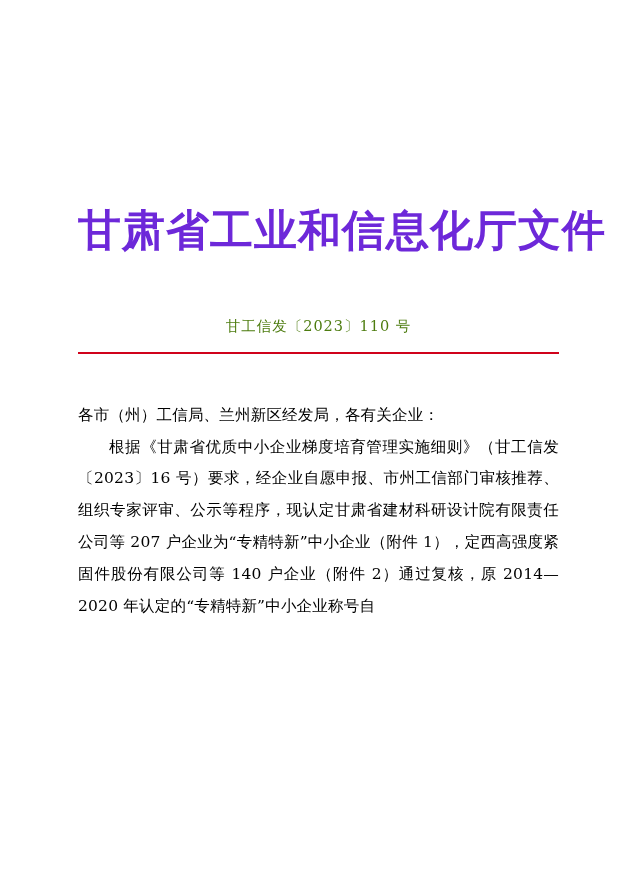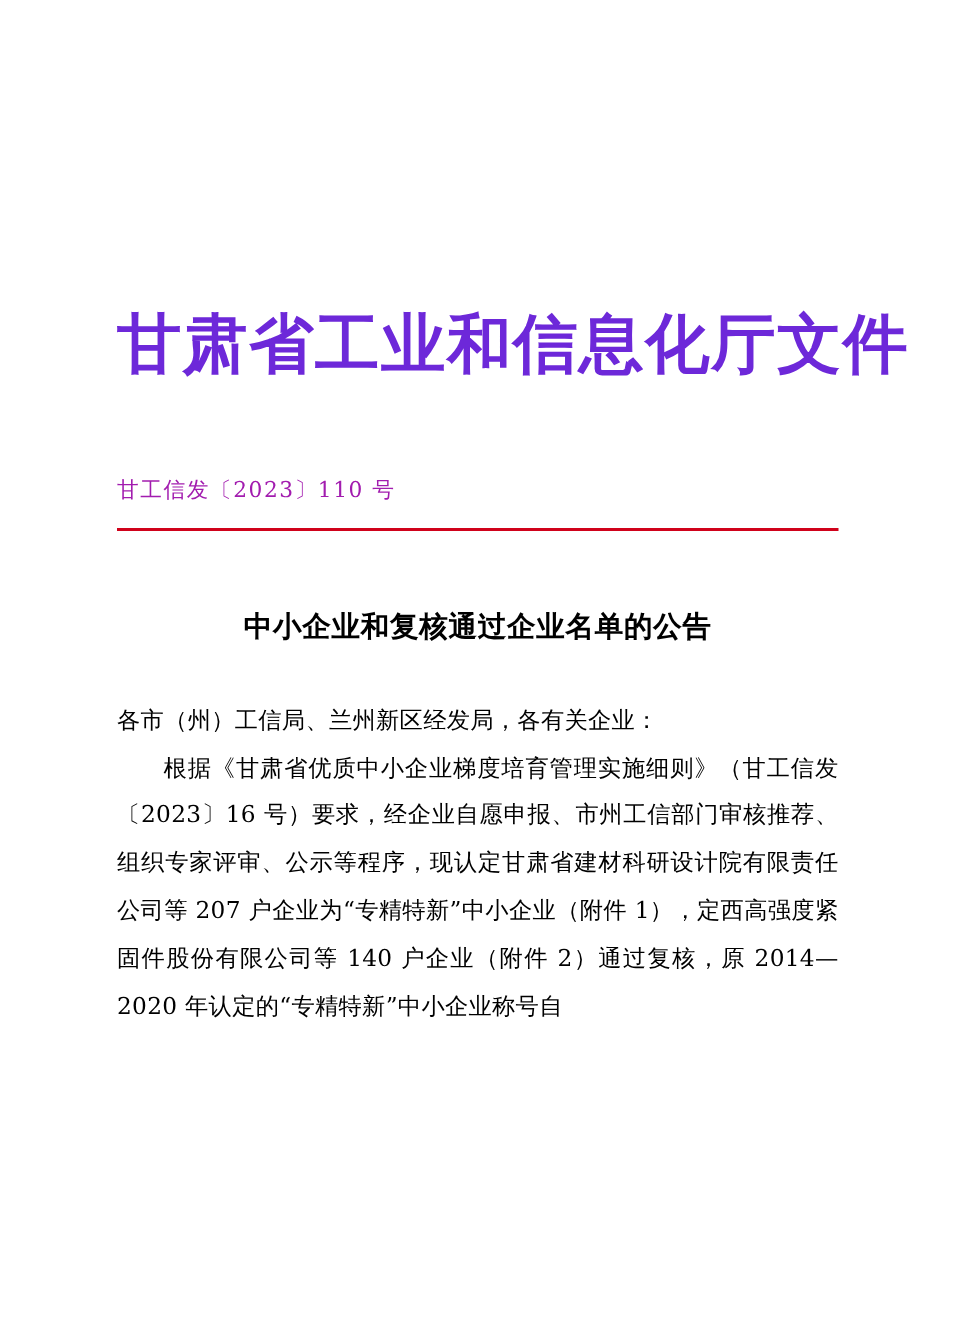--- a/index.html
+++ b/index.html
@@ -32,22 +32,23 @@
     font-weight: bold;
     font-size: 43px;
     letter-spacing: 1px;
     line-height: 1.2;
     white-space: nowrap;
   }
 
   
   .docnum {
     margin-top: 60px;
+    text-align: center;
     font-size: 14.5px;
-    color: #a21caf;
+    color: #4d7c0f;
     letter-spacing: 1px;
   }
 
   
   .redline {
     margin-top: 16px;
     height: 2px;
     background: #d0021b;
     width: 100%;
   }
@@ -86,21 +87,20 @@
 
 <div class="page">
 
   <div class="masthead">甘肃省工业和信息化厅文件</div>
 
   <div class="docnum">甘工信发〔2023〕110 号</div>
 
   <div class="redline"></div>
 
   <div class="title">
-    <div>中小企业和复核通过企业名单的公告</div>
   </div>
 
   <div class="body">
     <p>各市（州）工信局、兰州新区经发局，各有关企业：</p>
     <p class="indent">根据《甘肃省优质中小企业梯度培育管理实施细则》（甘工信发〔2023〕16 号）要求，经企业自愿申报、市州工信部门审核推荐、组织专家评审、公示等程序，现认定甘肃省建材科研设计院有限责任公司等 207 户企业为“专精特新”中小企业（附件 1），定西高强度紧固件股份有限公司等 140 户企业（附件 2）通过复核，原 2014—2020 年认定的“专精特新”中小企业称号自</p>
   </div>
 
 </div>
 
 </body></html>

